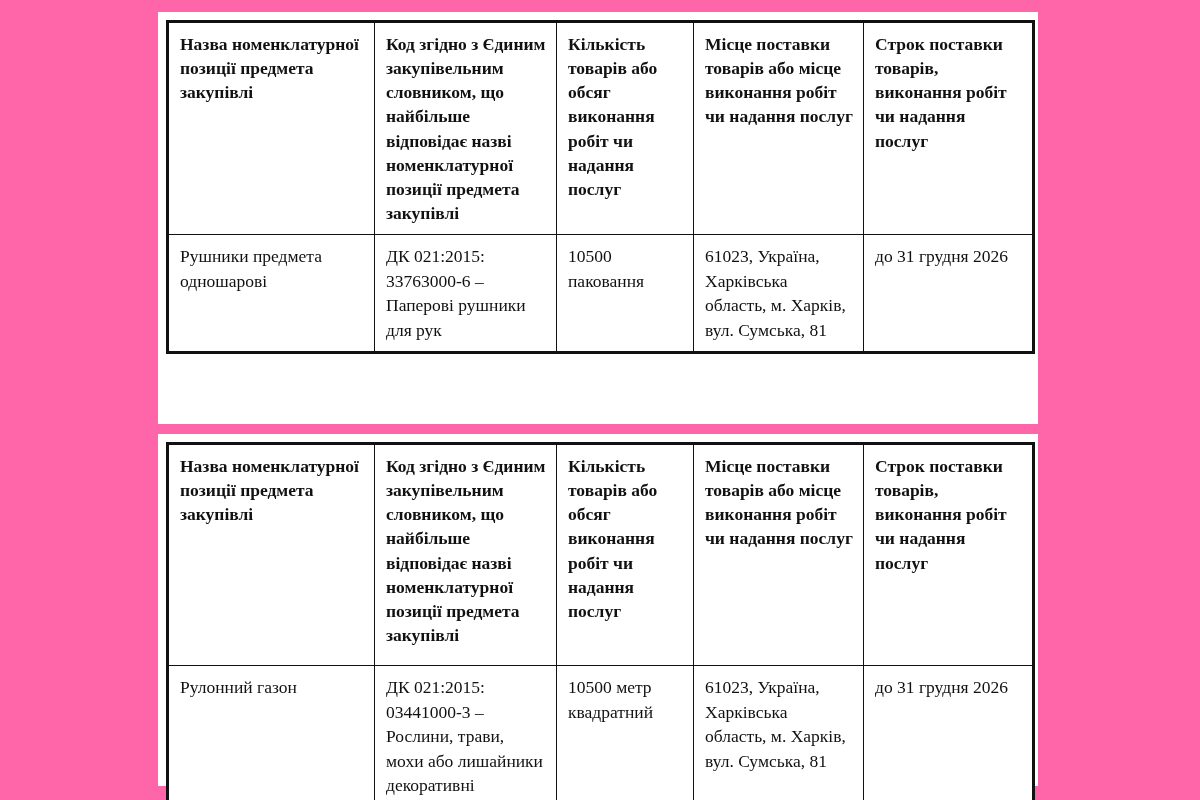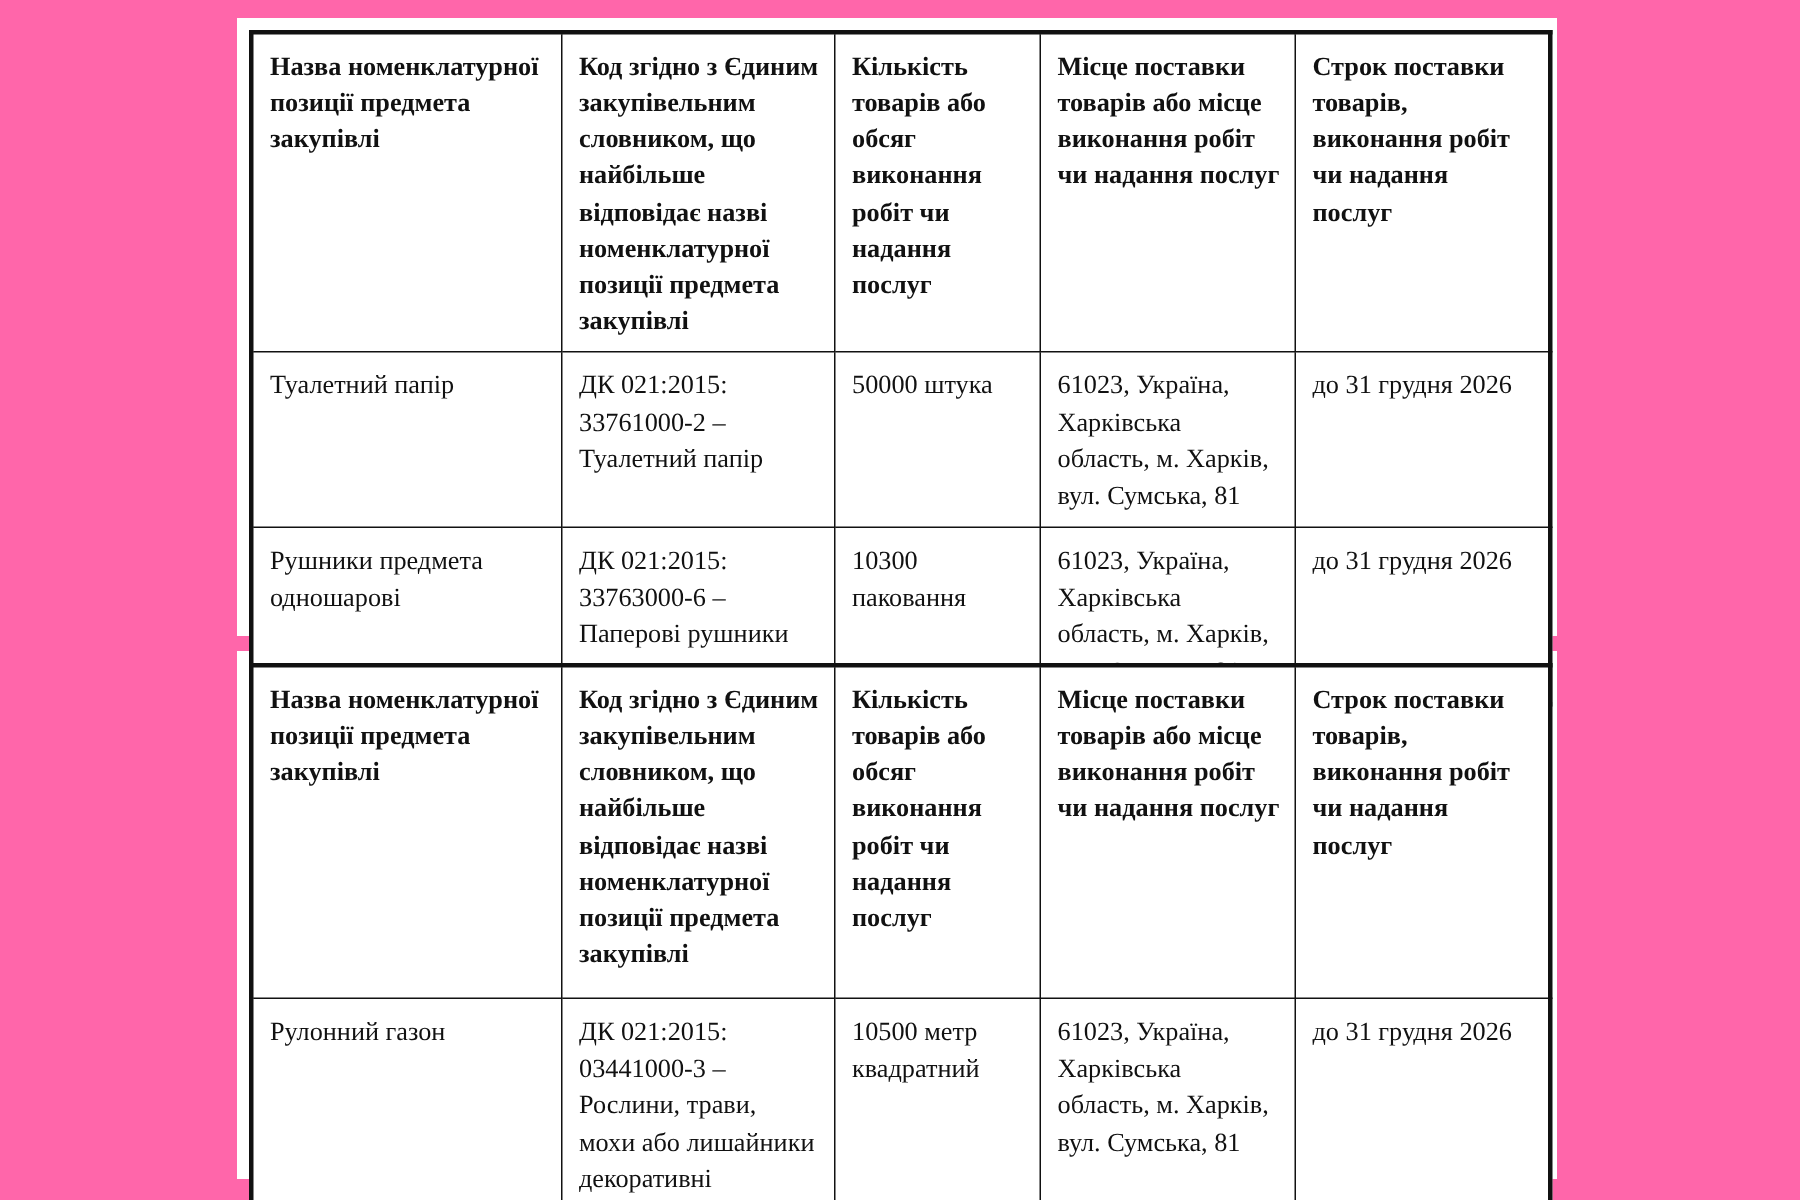--- a/index.html
+++ b/index.html
@@ -113,30 +113,23 @@
       <tr class="hdr-row">
         <th>Назва номенклатурної позиції предмета закупівлі</th>
         <th>Код згідно з Єдиним закупівельним словником, що найбільше відповідає назві номенклатурної позиції предмета закупівлі</th>
         <th>Кількість товарів або обсяг виконання робіт чи надання послуг</th>
         <th>Місце поставки товарів або місце виконання робіт чи надання послуг</th>
         <th>Строк поставки товарів, виконання робіт чи надання послуг</th>
       </tr>
     </thead>
     <tbody>
       <tr class="row-tall">
-        <td>Туалетний папір</td>
-        <td>ДК 021:2015: 33761000-2 – Туалетний папір</td>
-        <td>50000 штука</td>
-        <td>61023, Україна, Харківська область, м. Харків, вул. Сумська, 81</td>
-        <td>до 31 грудня 2026</td>
-      </tr>
-      <tr class="row-tall">
         <td>Рушники предмета одношарові</td>
         <td>ДК 021:2015: 33763000-6 – Паперові рушники для рук</td>
-        <td>10300 паковання</td>
+        <td>10500 паковання</td>
         <td>61023, Україна, Харківська область, м. Харків, вул. Сумська, 81</td>
         <td>до 31 грудня 2026</td>
       </tr>
     </tbody>
   </table>
 
   <table class="proc-table table-two">
     <colgroup>
       <col class="c-name">
         <col class="c-code">

